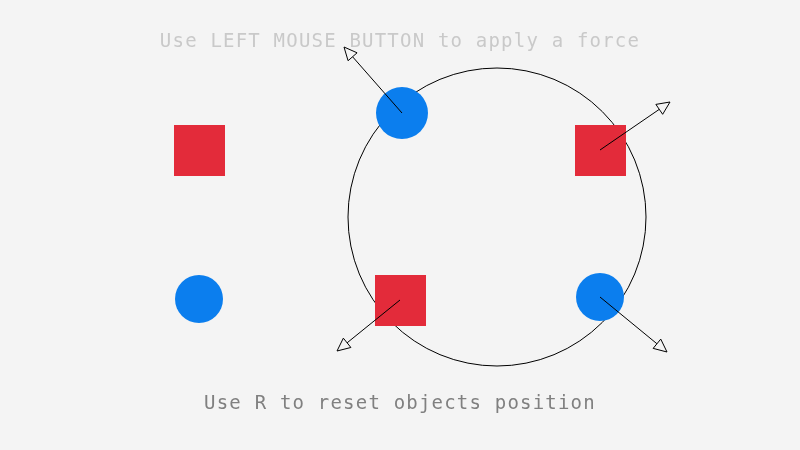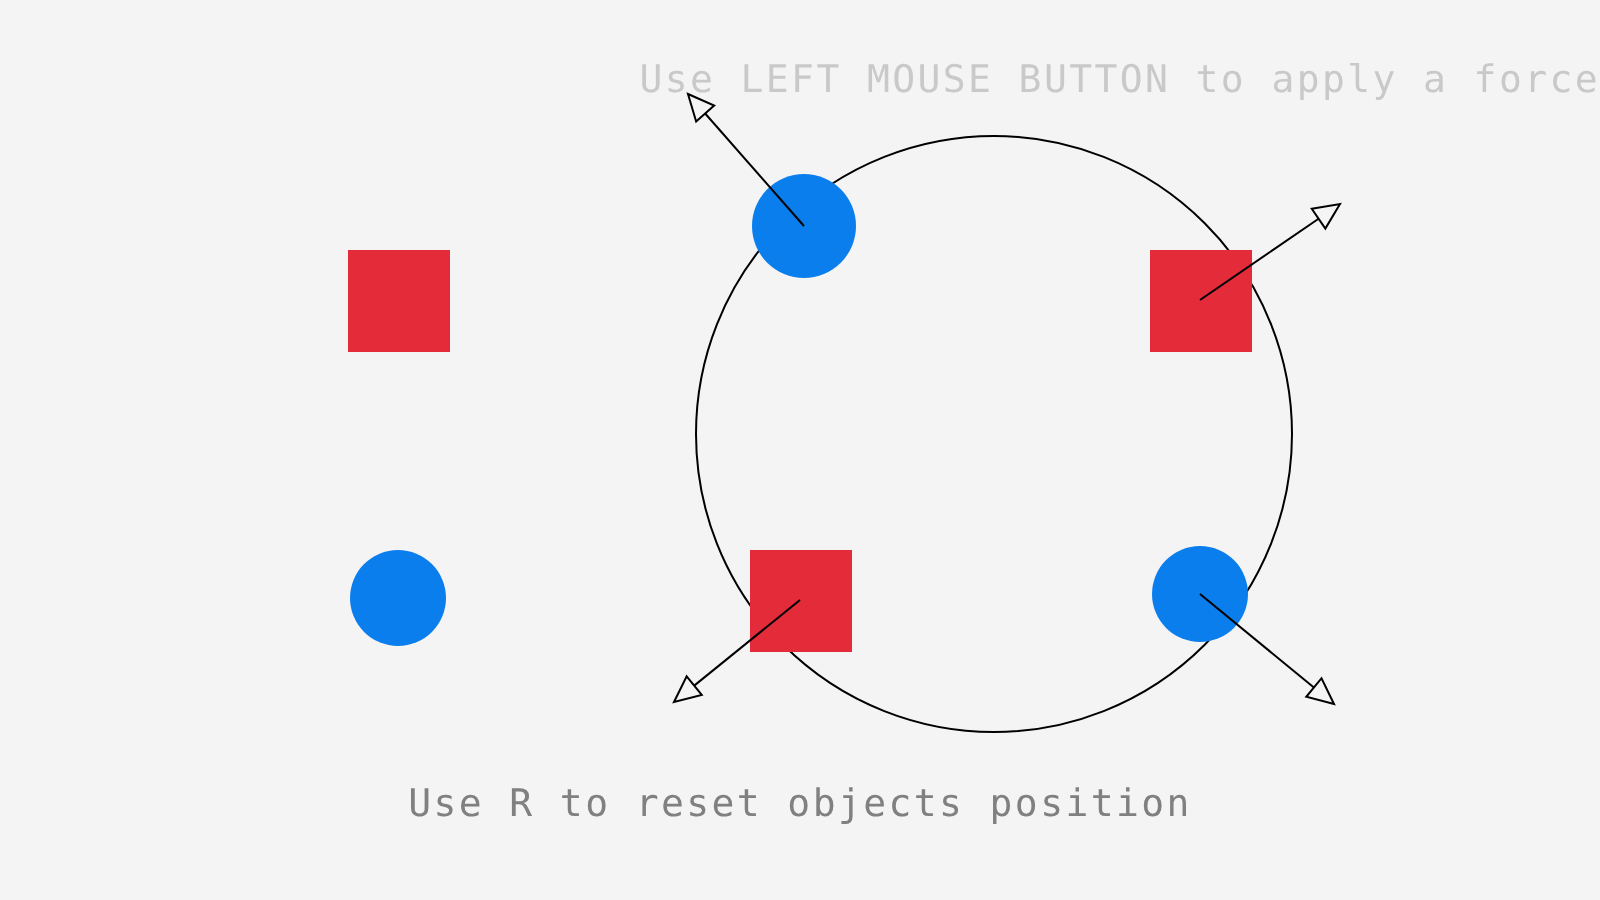--- a/index.html
+++ b/index.html
@@ -81,17 +81,17 @@
           <polygon points="337,351 343.32899394718953,338.15695380307153 350.8793726912051,347.4838922515614" fill="#f4f4f4" stroke="#000000" stroke-width="1" stroke-linejoin="miter"></polygon>
         </g>
         <g>
           <line x1="600" y1="297" x2="656.951932134979" y2="343.75158608095285" stroke="#000000" stroke-width="1"></line>
           <polygon points="667,352 653.1449718646495,348.38915586480874 660.7588924053084,339.11401629709695" fill="#f4f4f4" stroke="#000000" stroke-width="1" stroke-linejoin="miter"></polygon>
         </g>
       </g>
 
   </svg>
 
-  <div class="hint" id="hint-top" style="color: rgb(201, 201, 201); text-align: right;">Use LEFT MOUSE BUTTON to apply a force</div>
+  <div class="hint" id="hint-top" style="color: rgb(201, 201, 201);">Use LEFT MOUSE BUTTON to apply a force</div>
 
   <div class="hint" id="hint-bottom" style="color: rgb(128, 128, 128);">Use R to reset objects position</div>
 
 </div>
 
 </body></html>

